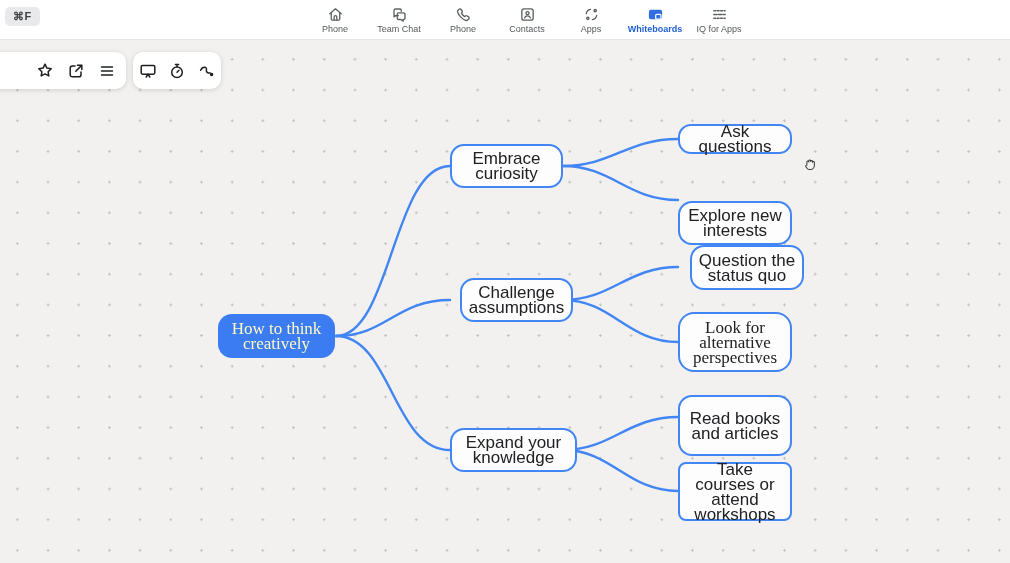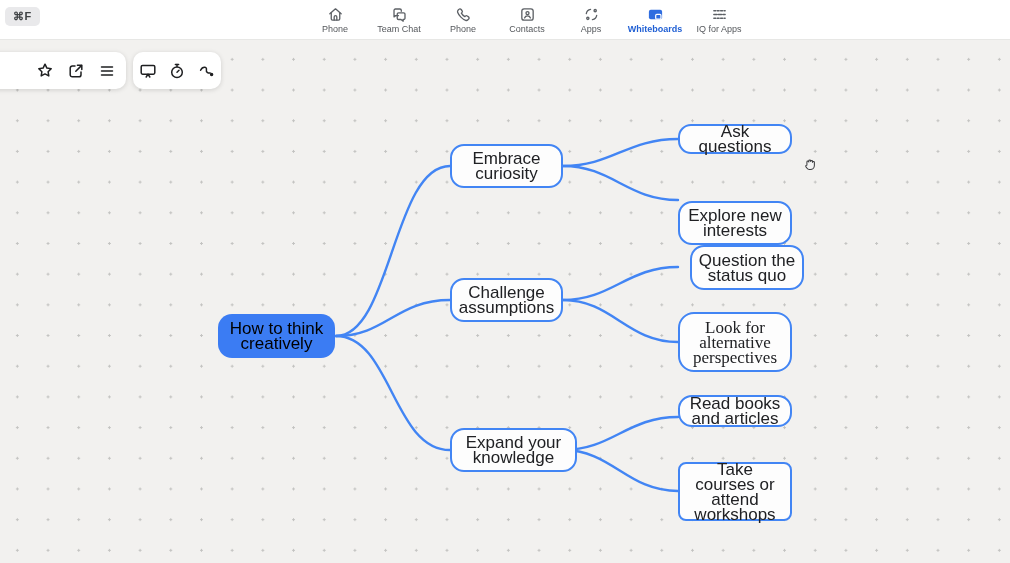--- a/index.html
+++ b/index.html
@@ -38,21 +38,21 @@
   .tb-canvas { left:133px; width:88px; justify-content:center; gap:2px; }
   .tb-btn { width:27px; height:27px; display:flex; align-items:center;
     justify-content:center; border-radius:6px; cursor:pointer; }
   .tb-btn svg { stroke:#1e1f21; fill:none; stroke-width:1.5;
     stroke-linecap:round; stroke-linejoin:round; }
 
   
   .node { position:absolute; display:flex; align-items:center; justify-content:center;
     text-align:center; font-size:17px; line-height:15px; font-weight:500;
     border-radius:14px; padding:2px 6px; cursor:pointer; z-index:10; }
-  .node.root { background:#3b7cf3; color:#000000; }
+  .node.root { background:#3b7cf3; color:#fef9c3;font-family:Liberation Serif, serif; }
   .node.outline { background:#fdfdfd; border:2px solid #4285f4; color:#202124; }
   svg.links { position:absolute; top:0; left:0; z-index:5; }
   svg.links path { stroke:#4285f4; stroke-width:2.4; fill:none; stroke-linecap:round; }
 
   .cursor { position:absolute; z-index:40; }
 </style>
 </head>
 <body>
 
 <div class="app">
@@ -194,28 +194,28 @@
       <path d="M563,126 C612,126 627,160 678,160"></path>
       <path d="M563,260 C612,260 627,227 678,227"></path>
       <path d="M563,260 C612,260 627,302 678,302"></path>
       <path d="M563,410 C612,410 627,377 678,377"></path>
       <path d="M563,410 C612,410 627,451 678,451"></path>
     </svg>
 
     <div class="node root" style="left:218px; top:274px; width:117px; height:44px;">How to think creatively</div>
 
     <div class="node outline" style="left:450px; top:104px; width:113px; height:44px;">Embrace curiosity</div>
-    <div class="node outline" style="left:450px; top:238px; width:113px; height:44px;">Challenge assumptions</div>
+    <div class="node outline" style="left:460px; top:238px; width:113px; height:44px;">Challenge assumptions</div>
     <div class="node outline" style="left:450px; top:388px; width:127px; height:44px;">Expand your knowledge</div>
 
     <div class="node outline" style="left:678px; top:84px; width:114px; height:30px; border-radius:13px;">Ask questions</div>
     <div class="node outline" style="left:678px; top:138px; width:114px; height:44px;margin-top:23px;">Explore new interests</div>
     <div class="node outline" style="left:690px; top:205px; width:114px; height:45px;">Question the status quo</div>
     <div class="node outline" style="left:678px; top:272px; width:114px; height:60px; border-radius:16px;font-family:Liberation Serif, serif;">Look for alternative perspectives</div>
-    <div class="node outline" style="left:678px; top:355px; width:114px; height:32px;">Read books and articles</div>
+    <div class="node outline" style="left:678px; top:355px; width:114px; height:61px;">Read books and articles</div>
     <div class="node outline" style="left:678px; top:422px; width:114px; height:59px; border-radius:8px;">Take courses or attend workshops</div>
 
     <div class="cursor" style="left:802px; top:115px;">
       <svg width="17" height="17" viewBox="0 0 18 18" fill="#f3f3f3" stroke="#3c3c3e" stroke-width="1.1" stroke-linecap="round" stroke-linejoin="round">
         <path d="M5.2 9.6 V7.4 a1 1 0 0 1 2 0 V6.4 a1 1 0 0 1 2 0 V6.8 a1 1 0 0 1 2 0 V7.8 a.95 .95 0 0 1 1.9 0 V11 a4.3 4.3 0 0 1 -4.3 4.3 h-.9 a3.4 3.4 0 0 1 -2.8-1.5 l-1-1.5 a1 1 0 0 1 1.1-1.5 z"></path>
       </svg>
     </div>
 
   </div>
 </div>

